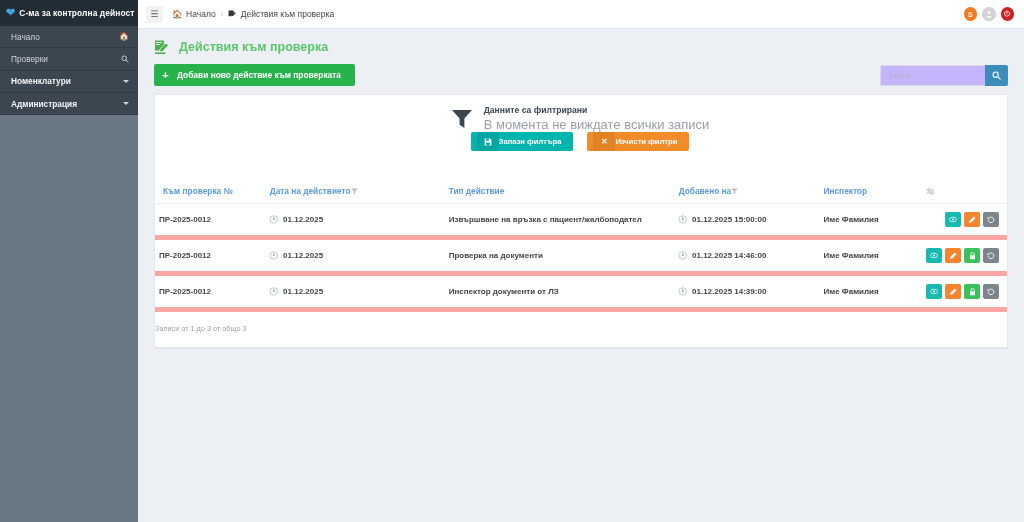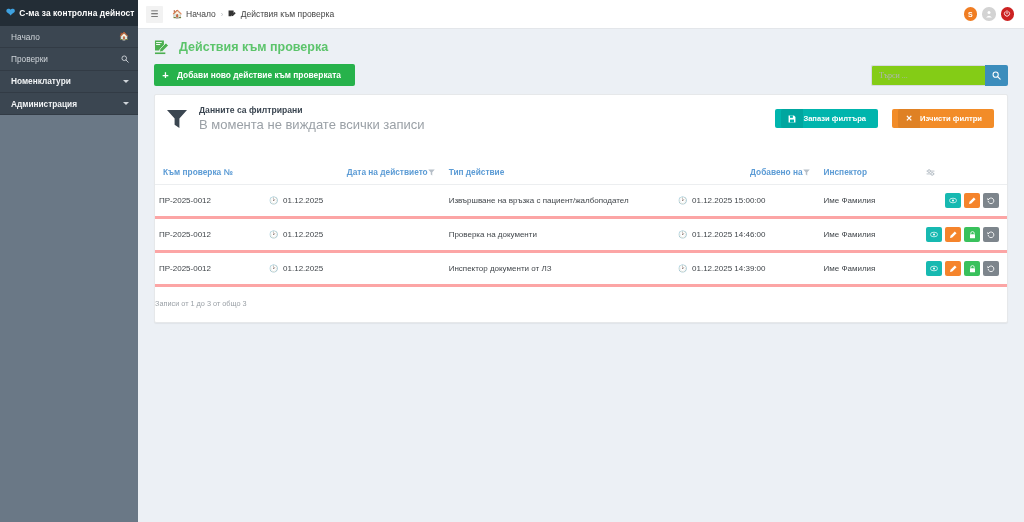--- a/index.html
+++ b/index.html
@@ -104,46 +104,47 @@
     display: flex; align-items: center;
     font-size: 8.4px; font-weight: bold; cursor: pointer;
     font-family: "Liberation Sans", sans-serif;
   }
   .btn-add .plus {
     width: 23px; text-align: center;
     font-size: 11px; font-weight: bold; line-height: 1;
   }
   .search-wrap { display: flex; align-items: center; }
   .search-input {
-    width: 114px; height: 21px;
+    width: 105px; height: 21px;
     border: 1px solid #d7dbe0; border-right: none;
     border-radius: 2px 0 0 2px;
     padding: 0 7px; font-size: 8px; color: #555;
-    background: #84cc16; outline: none;
-    font-family: Liberation Serif, serif;
+    background: #c4b5fd; outline: none;
+    font-family: Liberation Sans, sans-serif;
   }
   .search-input::placeholder { color: #b0b4b8; }
   .search-btn {
     width: 23px; height: 21px;
     background: #3c8dbc; border: none;
     border-radius: 0 2px 2px 0;
     color: #fff; font-size: 9px; cursor: pointer;
     display: flex; align-items: center; justify-content: center;
   }
 
   .panel {
     background: #ffffff;
     border: 1px solid #e6e8ea;
     border-radius: 2px;
     box-shadow: 0 1px 1px rgba(0,0,0,.05);
   }
 
   .filter-bar {
     display: flex; align-items: center; justify-content: space-between;
     padding: 10px 13px 10px 11px;
+    flex-direction: column;
   }
   .filter-left { display: flex; align-items: center; gap: 11px; }
   .funnel { width: 22px; height: 20px; display: block; }
   .filter-title { font-size: 8.6px; font-weight: bold; color: #3b4651; margin-bottom: 2px; }
   .filter-sub { font-size: 13px; color: #9aa0a6; }
   .filter-right { display: flex; align-items: center; gap: 14px; }
   .fbtn {
     height: 19px; border: none; border-radius: 2px;
     display: flex; align-items: center;
     color: #fff; font-size: 7.6px; font-weight: bold;
@@ -163,23 +164,24 @@
   table.grid th {
     text-align: left;
     font-size: 8.3px; font-weight: bold;
     color: #5b9bd5; padding: 5px 4px 7px 4px;
     border-bottom: 1px solid #eceef0;
     vertical-align: middle;
   }
   table.grid td {
     font-size: 8px; color: #41464b;
     padding: 8px 4px; vertical-align: middle;
-    border-bottom: 3px solid #fca5a5;
-  }
-  .th-flex { display: flex; align-items: center; justify-content: flex-end; padding-right: 6px; }
+    border-bottom: 5px solid #fca5a5;
+    font-weight: bold;
+  }
+  .th-flex { display: flex; align-items: center; justify-content: flex-start; padding-right: 6px; }
   .th-filter { color: #b6bfc8; font-size: 8px; }
   .th-gear { color: #a9b3bc; font-size: 9px; text-align: right; }
   .cell-ico { color: #3b4651; font-size: 7.5px; margin-right: 4px; }
   td.num { padding-left: 8px; }
   .row-actions { display: flex; align-items: center; justify-content: flex-end; gap: 3px; padding-right: 4px; }
   .abtn {
     width: 16px; height: 15px; border: none; border-radius: 2px;
     color: #fff; font-size: 7.5px; cursor: pointer;
     display: flex; align-items: center; justify-content: center;
     line-height: 1;

